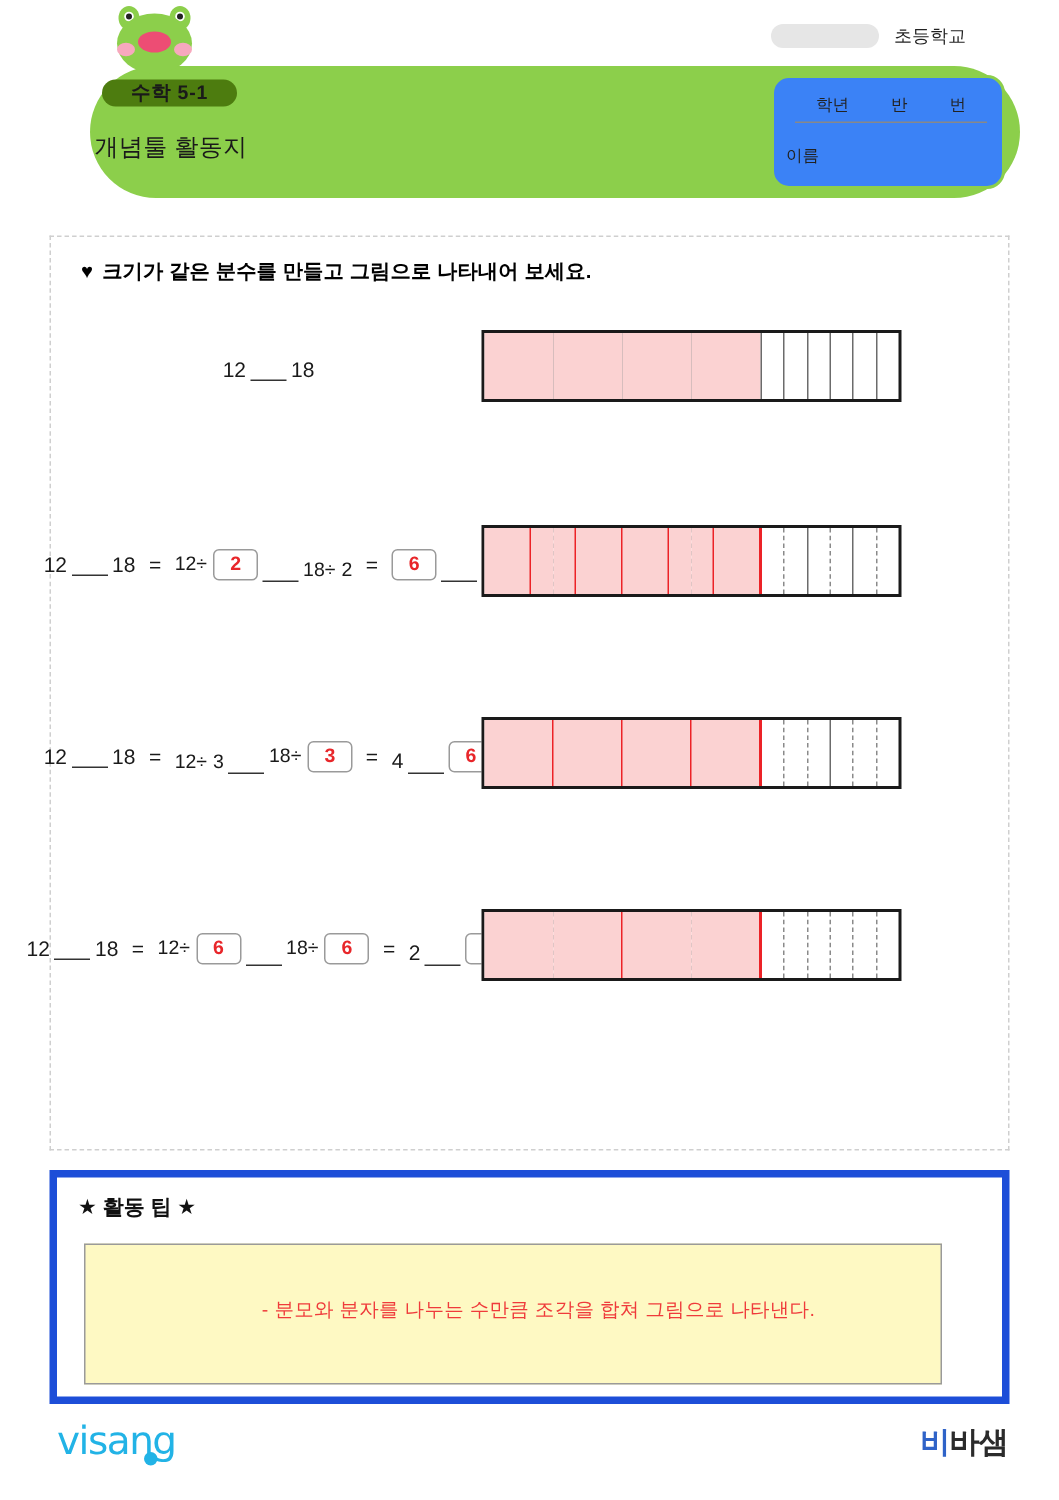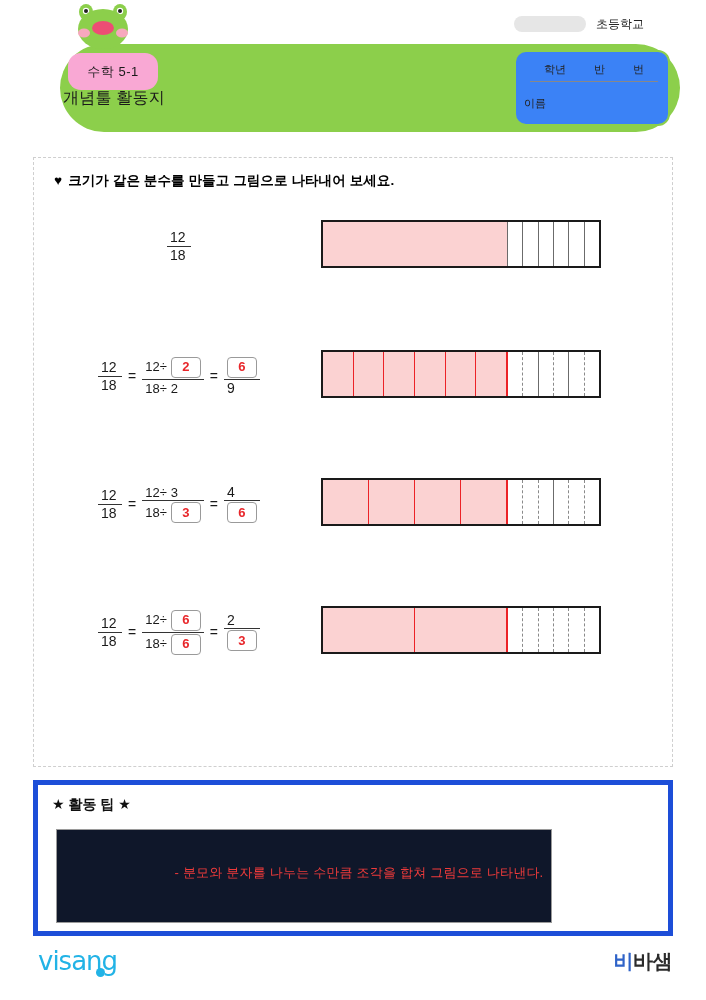--- a/index.html
+++ b/index.html
@@ -15,24 +15,24 @@
   .header { position: absolute; left: 0; top: 0; width: 706px; height: 142px; }
 
   .header-green {
     position: absolute; left: 60px; top: 44px;
     width: 620px; height: 88px;
     background: #8ccf4b;
     border-radius: 44px;
   }
   .subject-pill {
     position: absolute; left: 68px; top: 53px;
-    width: 90px; height: 37px;
-    background: #f9a8d4; border-radius: 13px;
+    width: 90px; height: 18px;
+    background: #4d7c0f; border-radius: 13px;
     display: flex; align-items: center; justify-content: center;
-    font-size: 13px; font-weight: normal; color: #1a1a1a;
+    font-size: 13px; font-weight: bold; color: #1a1a1a;
     letter-spacing: .5px;
   }
   .worksheet-label {
     position: absolute; left: 46px; top: 88px;
     width: 136px; text-align: center;
     font-size: 16px; font-weight: normal; color: #1a1a1a;
     letter-spacing: .2px;
   }
 
   
@@ -104,21 +104,21 @@
   
   .row { position: absolute; left: 0; width: 640px; height: 60px; }
   .row-left {
     position: absolute; left: 0; top: 0; width: 290px; height: 60px;
     display: flex; align-items: center; justify-content: center;
   }
   .row-right { position: absolute; left: 287px; top: 4px; }
 
   
   .frac {
-    display: inline-flex; flex-direction: column; align-items: flex-start;
+    display: inline-flex; flex-direction: row; align-items: flex-end;
     vertical-align: middle; line-height: 1.05;
   }
   .frac .num, .frac .den { padding: 1px 3px; font-size: 14px; color: #1a1a1a; }
   .frac .bar-line { width: 100%; height: 1px; background: #333; min-width: 24px; }
 
   .eqline { display: inline-flex; align-items: center; gap: 5px; }
   .eq { font-size: 14px; color: #1a1a1a; padding: 0 1px; }
 
   .boxed {
     display: inline-flex; align-items: center; justify-content: center;
@@ -156,22 +156,22 @@
     position: absolute; left: 33px; top: 780px;
     width: 640px; height: 156px;
     border: 5px solid #1d4ed8; background: #fff;
   }
   .tip-title {
     position: absolute; left: 14px; top: 11px;
     font-size: 14px; font-weight: bold; color: #111;
   }
   .tip-inner {
     position: absolute; left: 18px; top: 44px;
-    width: 496px; height: 94px;
-    border: 1px solid #9a9a9a; background: #0f172a;
+    width: 572px; height: 94px;
+    border: 1px solid #9a9a9a; background: #fef9c3;
   }
   .tip-text {
     position: absolute; left: 0; top: 34px; width: 604px;
     text-align: center; font-size: 13px; color: #ef3b3b;
     letter-spacing: .2px;
   }
 
   
   .visang-logo {
     position: absolute; left: 38px; top: 946px;

